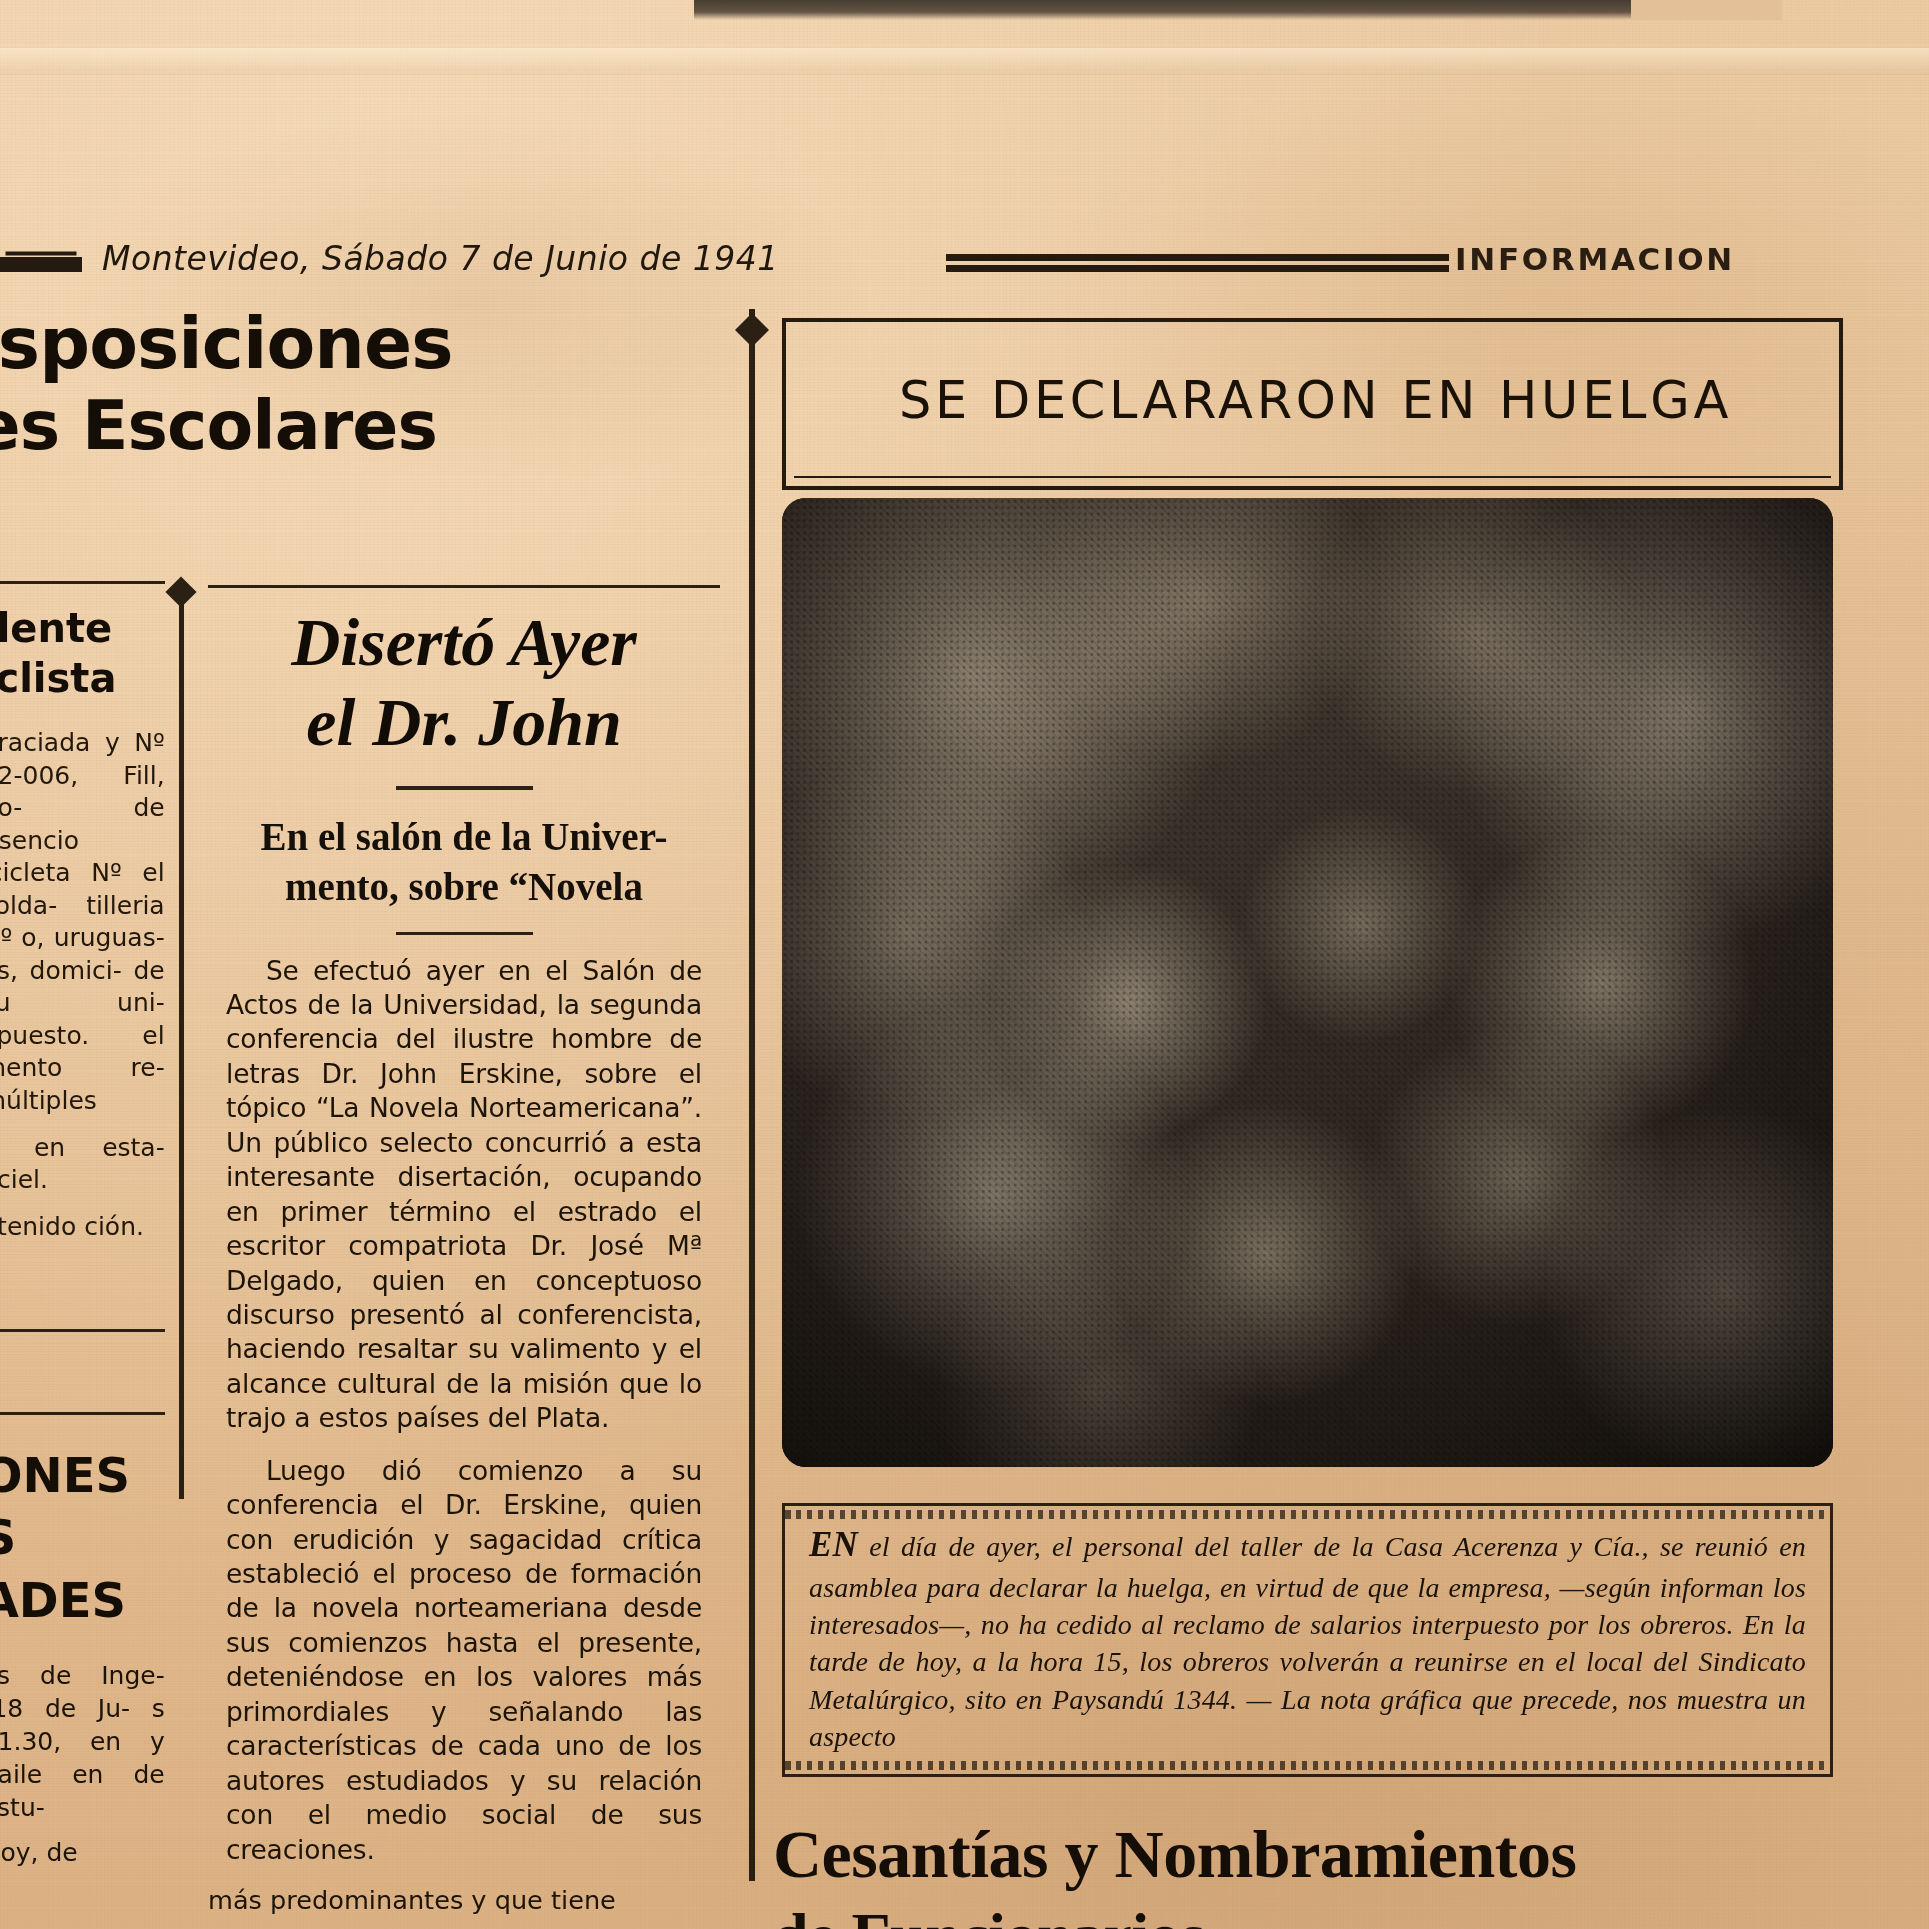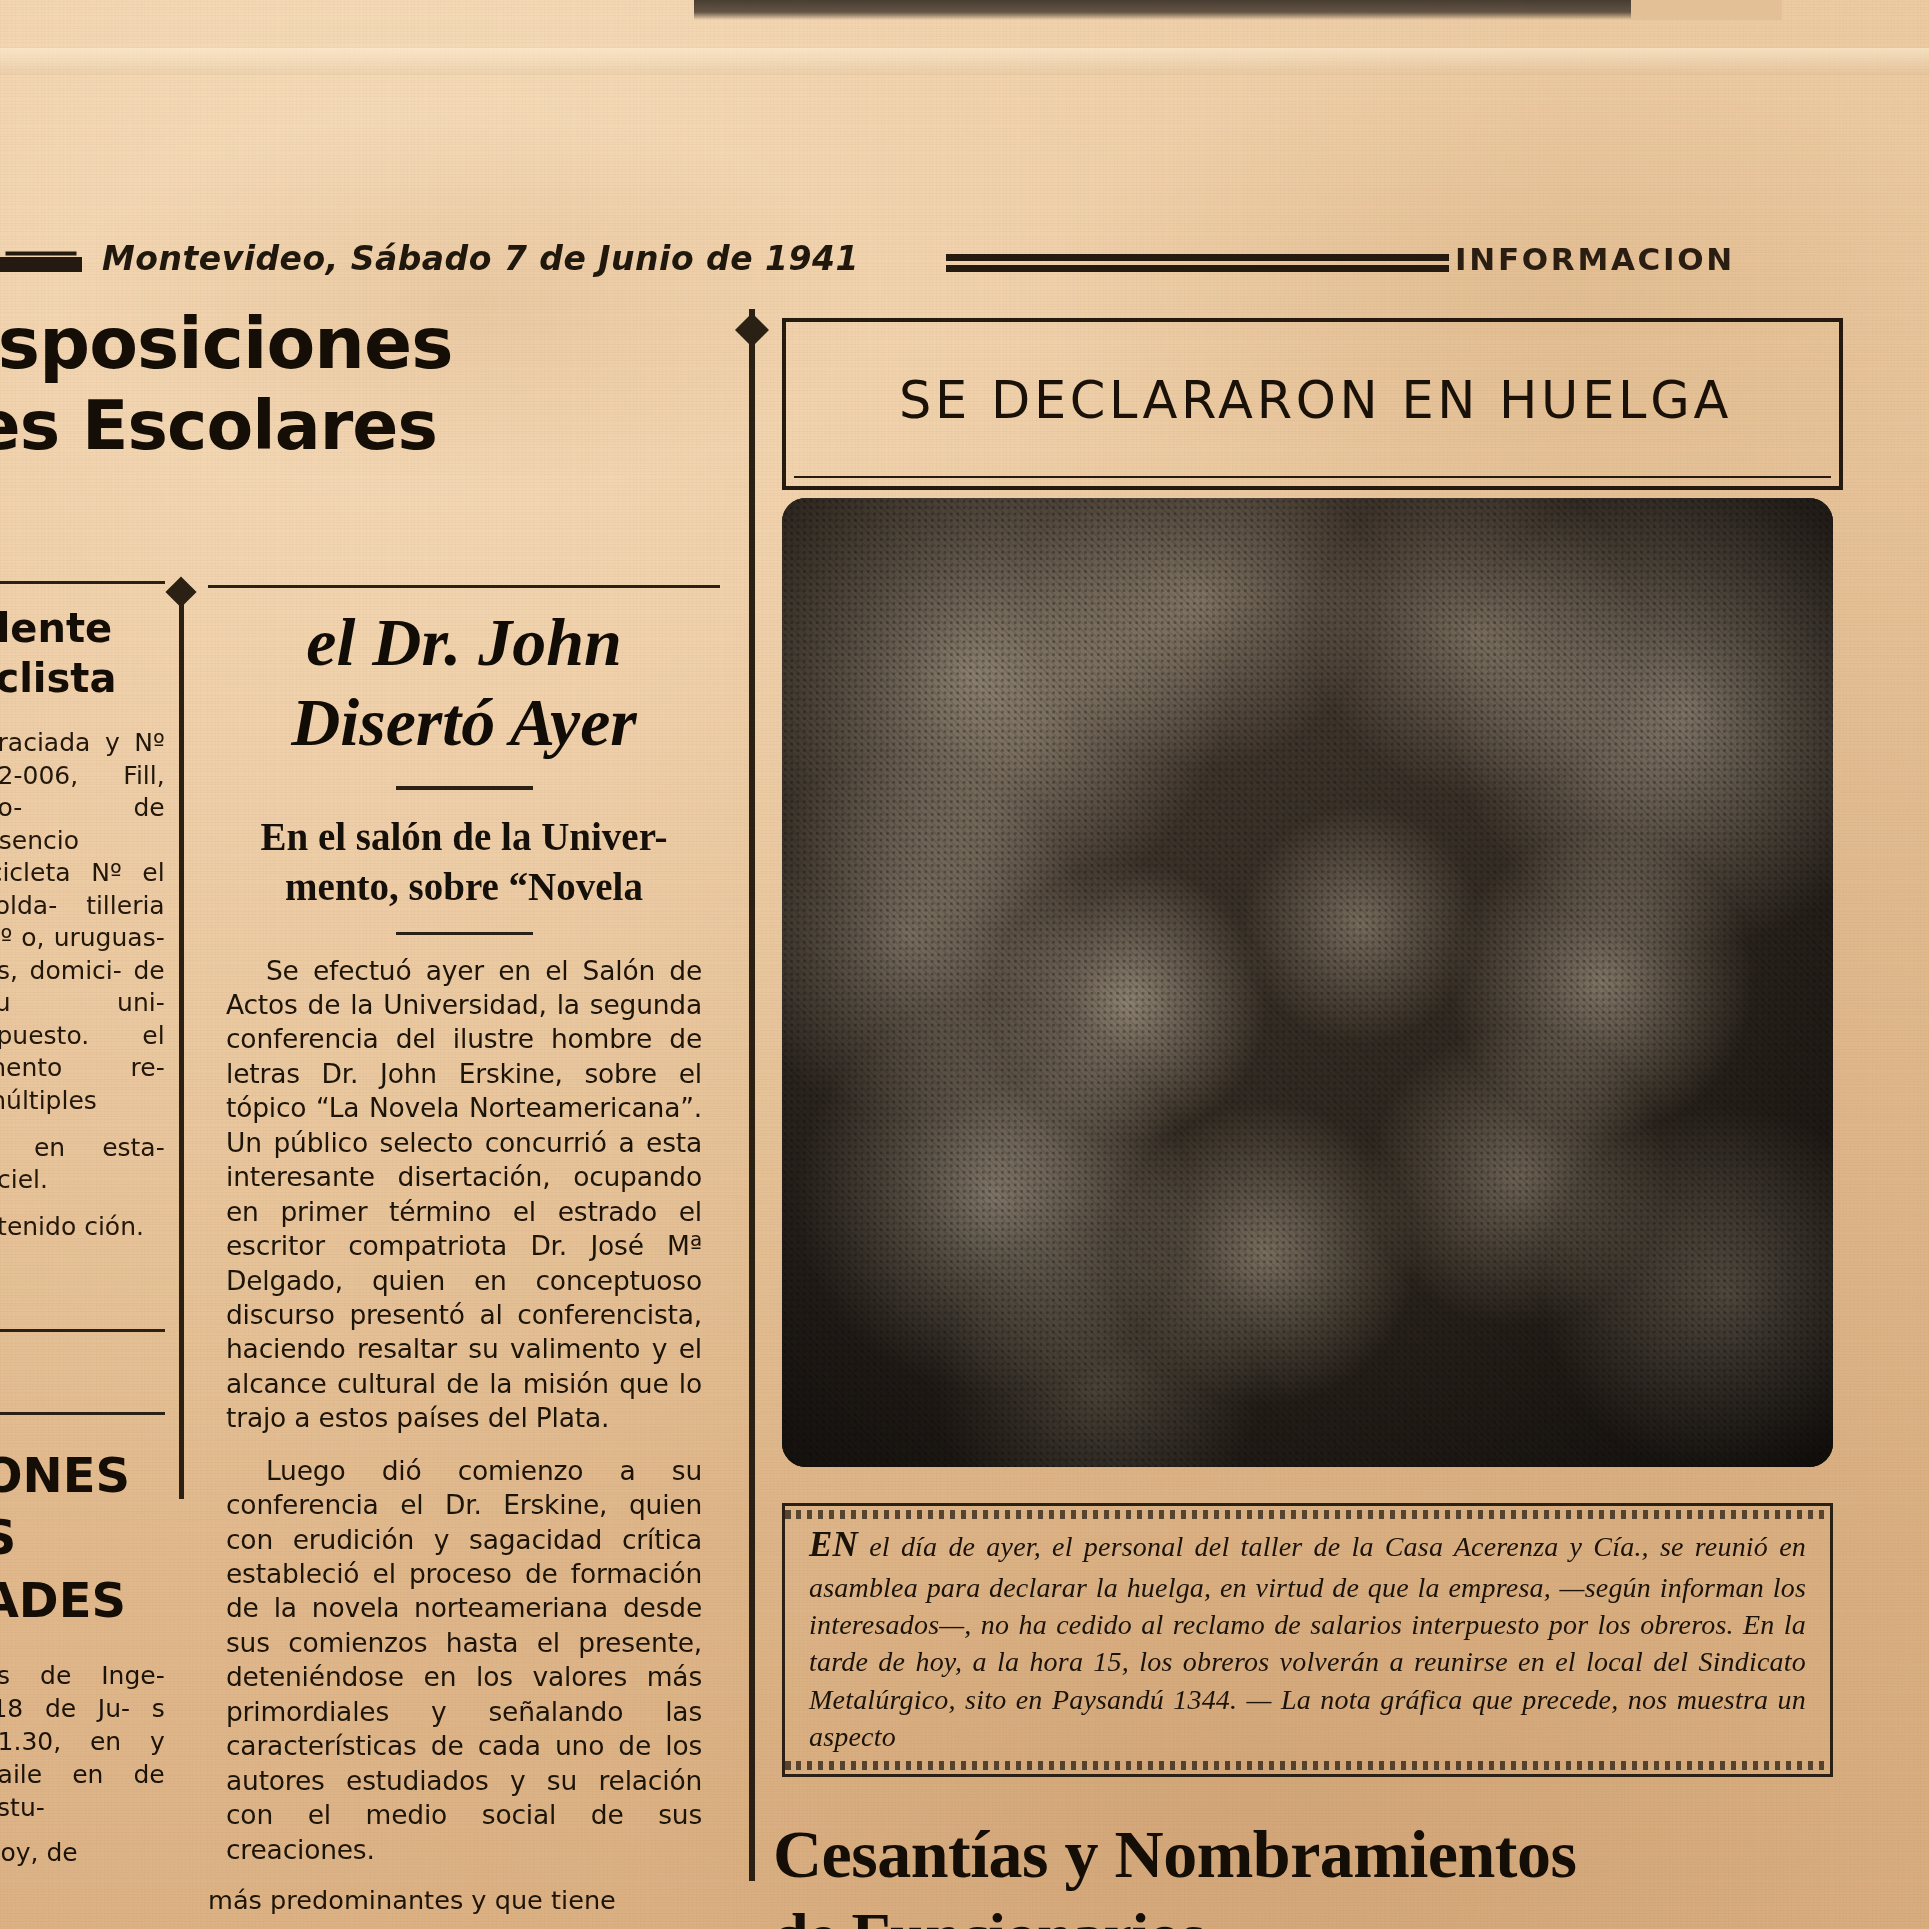--- a/index.html
+++ b/index.html
@@ -70,21 +70,21 @@
   }
   .mast-rule-left {
     position: absolute; left: 0; top: 18.3px; width: 82px; height: 14.6px;
     background: #241a10;
     box-shadow: 0 -11px 0 -5.5px #241a10;
   }
   .mast-date {
     position: absolute; left: 102px; top: 0;
     font-family: "DejaVu Sans", sans-serif;
     font-style: italic;
-    font-weight: 700;
+    font-weight: 400;
     font-size: 33px;
     letter-spacing: 0.5px;
     color: #20170d;
     white-space: nowrap;
   }
   .mast-rule-right {
     position: absolute; left: 946px; top: 14.6px; width: 503px; height: 7.3px;
     background: #241a10;
     box-shadow: 0 11px 0 0 #241a10;
   }
@@ -411,22 +411,22 @@
     <div>ADES</div>
   </div>
   <div class="fl2-body">
     <p>es de Inge- (18 de Ju- s 21.30, en y baile en de estu-</p>
     <p>Hoy, de</p>
   </div>
 </div>
 
 <div class="diserto">
   <div class="diserto-title">
+    <div>Disertó Ayer</div>
     <div>el Dr. John</div>
-    <div>Disertó Ayer</div>
   </div>
   <div class="d-sep"></div>
   <div class="diserto-sub">
     <div>En el salón de la Univer-</div>
     <div>mento, sobre “Novela</div>
   </div>
   <div class="d-sep2"></div>
   <div class="diserto-body">
     <p>Se efectuó ayer en el Salón de Actos de la Universidad, la segunda conferencia del ilustre hombre de letras Dr. John Erskine, sobre el tópico “La Novela Norteamericana”. Un público selecto concurrió a esta interesante disertación, ocupando en primer término el estrado el escritor compatriota Dr. José Mª Delgado, quien en conceptuoso discurso presentó al conferencista, haciendo resaltar su valimento y el alcance cultural de la misión que lo trajo a estos países del Plata.</p>
     <p>Luego dió comienzo a su conferencia el Dr. Erskine, quien con erudición y sagacidad crítica estableció el proceso de formación de la novela norteameriana desde sus comienzos hasta el presente, deteniéndose en los valores más primordiales y señalando las características de cada uno de los autores estudiados y su relación con el medio social de sus creaciones.</p>

